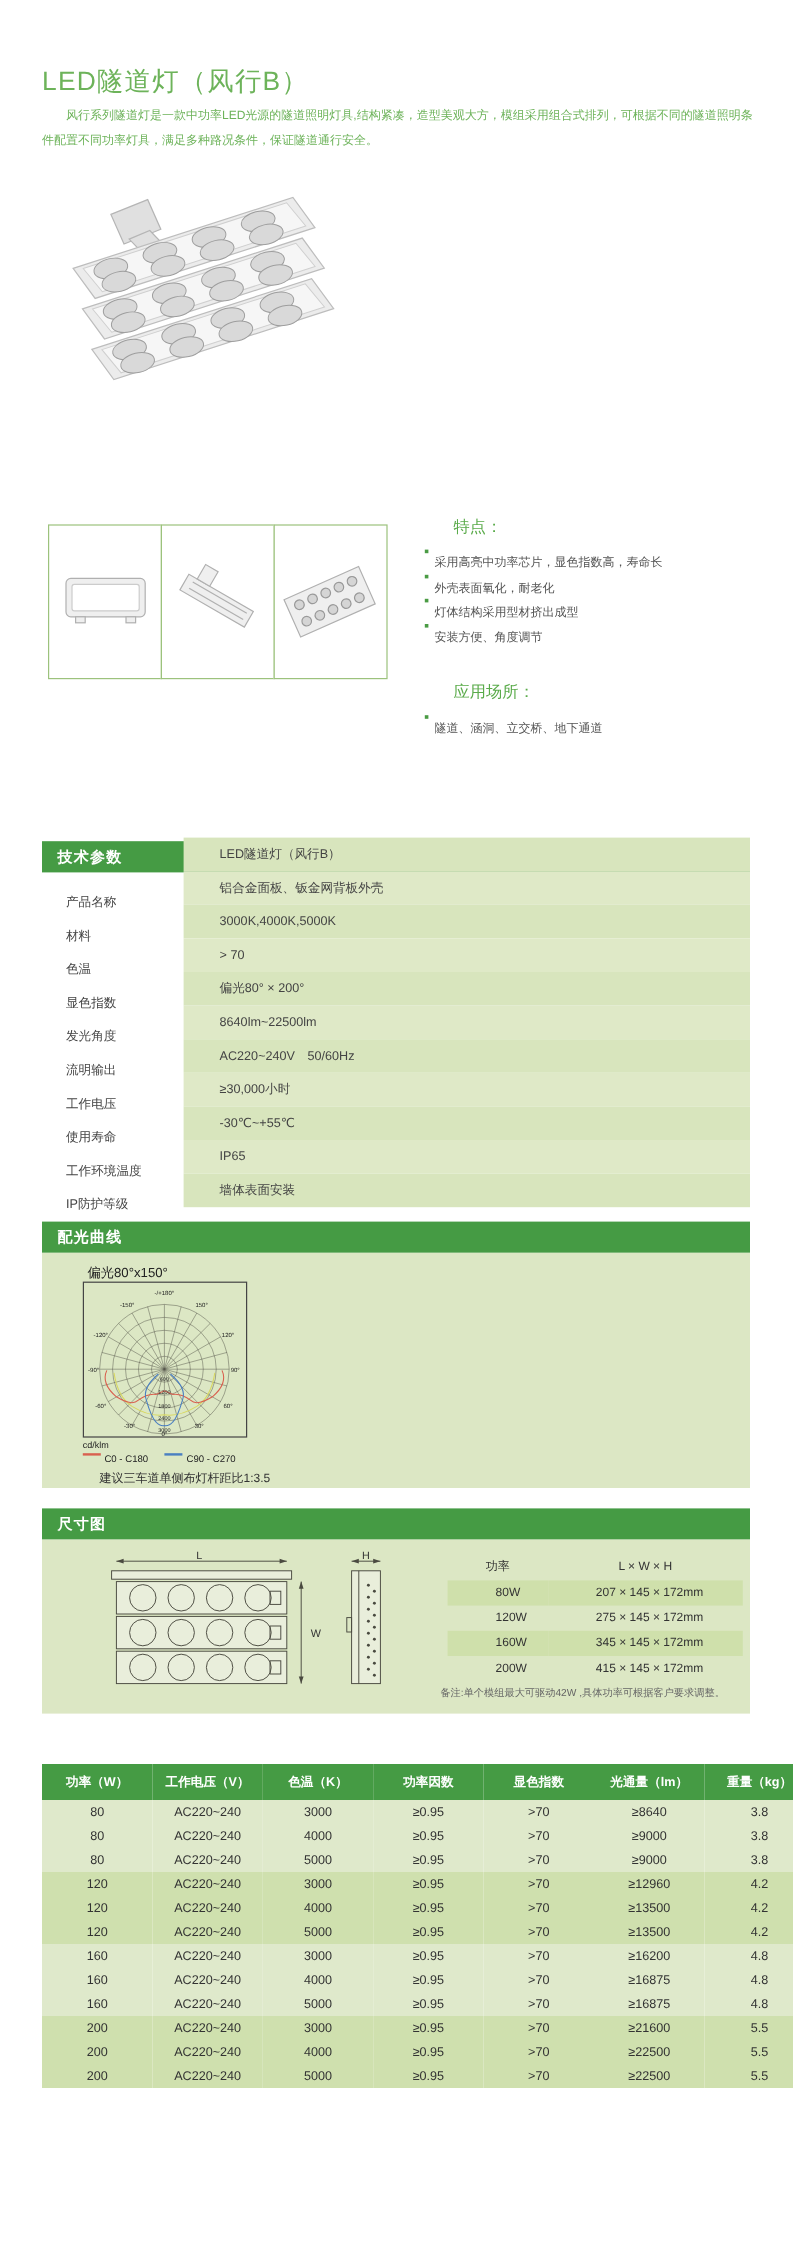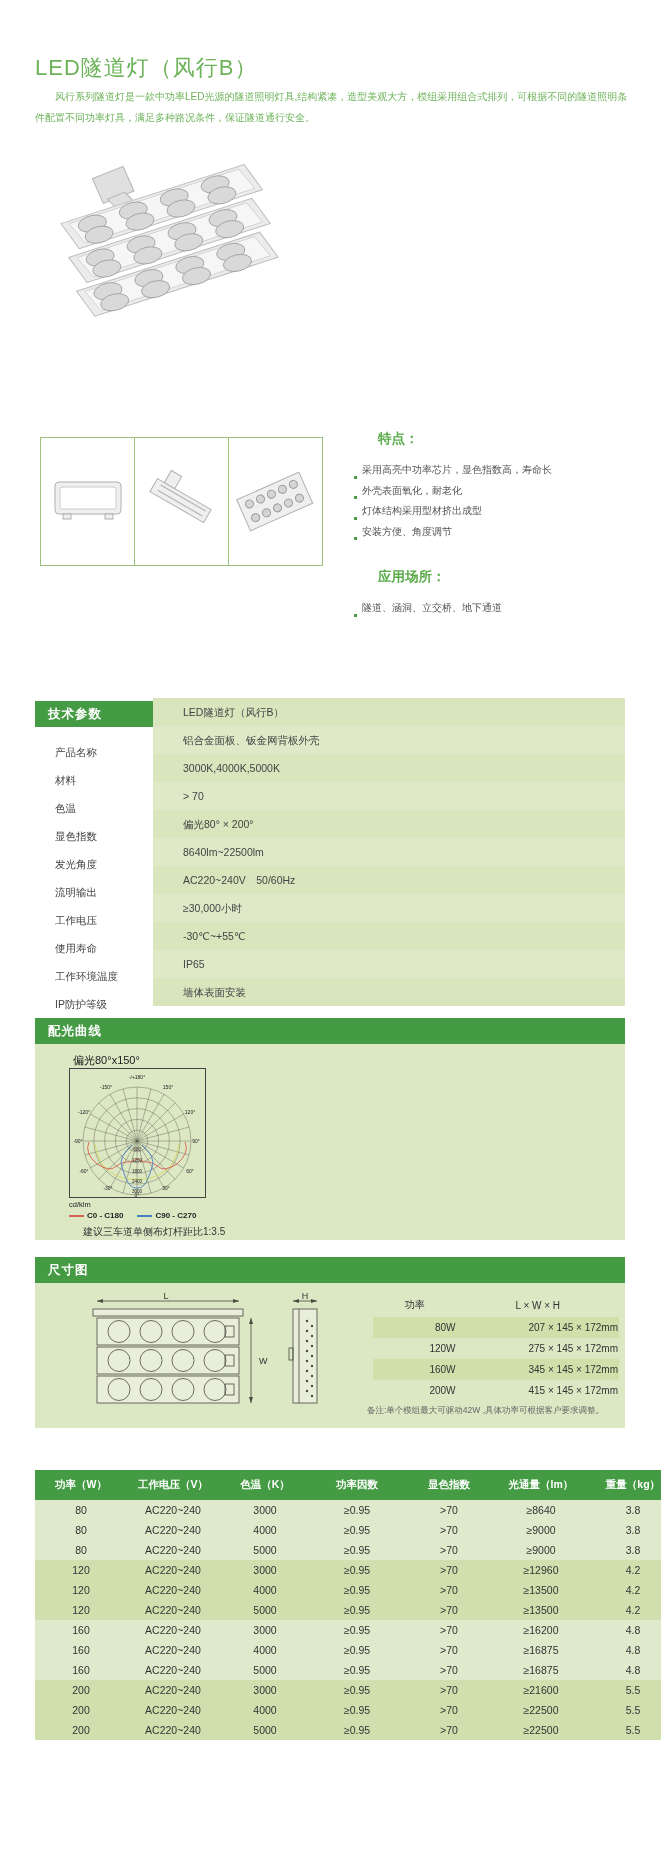--- a/index.html
+++ b/index.html
@@ -9,23 +9,23 @@
   .title{position:absolute;left:35px;top:38px;font-size:22px;font-weight:400;color:#6db35a;letter-spacing:1px;}
   .intro{position:absolute;left:35px;top:76px;width:594px;font-size:10px;line-height:21px;color:#6db35a;text-indent:2em;}
 
   .hero{position:absolute;left:45px;top:145px;width:255px;height:250px;}
 
   .thumbs{position:absolute;left:40px;top:437px;display:flex;}
   .thumb{width:93px;height:127px;border:1px solid #9cc27c;background:#fff;margin-left:-1px;display:flex;align-items:center;justify-content:center;}
   .thumb:first-child{margin-left:0;}
 
   .infocol{position:absolute;left:354px;top:430px;width:275px;}
-  .sub-heading{font-size:13.5px;font-weight:bold;color:#5aab4a;margin:0 0 12px 0;padding-left:24px;}
+  .sub-heading{font-size:13.5px;font-weight:normal;color:#5aab4a;margin:0 0 12px 0;padding-left:24px;}
   .blist{list-style:none;margin:0;padding:0;font-size:10px;color:#555;}
-  .blist li{display:flex;align-items:flex-end;line-height:20.5px;}
+  .blist li{display:flex;align-items:flex-start;line-height:20.5px;}
   .blist .dot{width:3px;height:3px;background:#4a9b44;margin-right:5px;flex:0 0 auto;position:relative;top:-2px;}
   .apps{margin-top:26px;}
 
   .section-bar{position:absolute;left:35px;width:590px;height:26px;line-height:26px;background:#459b44;color:#fff;font-size:12.5px;font-weight:bold;padding-left:13px;box-sizing:border-box;letter-spacing:1px;}
   .bar-tech{top:701px;}
   .bar-photo{top:1018px;}
   .bar-dims{top:1257px;}
 
   .tech-table{position:absolute;left:35px;top:698px;width:590px;}
   .tech-row{display:flex;height:28px;line-height:28px;font-size:10.5px;color:#444;}
@@ -41,28 +41,28 @@
   .beam-label{position:absolute;left:38px;top:9px;font-size:11px;color:#222;}
   .chart-box{position:absolute;left:34px;top:24px;width:135px;height:128px;border:1px solid #444;}
   .chart-box svg{display:block;width:135px;height:128px;}
   #polar-grid circle,#polar-grid line{fill:none;stroke:#55554a;stroke-width:0.4;}
   .polar-label{font-size:5px;fill:#222;}
   .radial-label{font-size:4.6px;fill:#222;}
   .curve{fill:none;stroke-width:0.9;}
   .unit-label{position:absolute;left:34px;top:156px;font-size:7.5px;color:#222;}
   .legend{position:absolute;left:34px;top:167px;font-size:8px;color:#222;display:flex;align-items:center;}
   .legend .sw{width:15px;height:2px;margin-right:3px;}
-  .legend .item{display:flex;align-items:center;margin-right:14px;font-weight:bold;}
+  .legend .item{display:flex;margin-right:14px;}
   .photo-note{position:absolute;left:48px;top:181px;font-size:10px;color:#333;}
 
   .dims-front{position:absolute;left:40px;top:10px;}
   .dims-side{position:absolute;left:242px;top:10px;}
   .dims-table{position:absolute;left:338px;top:10px;width:246px;border-collapse:collapse;font-size:10px;color:#333;}
   .dims-table th{font-weight:normal;height:22px;text-align:center;}
-  .dims-table td{height:19px;text-align:right;padding-left:40px;}
+  .dims-table td{height:19px;text-align:left;padding-left:40px;}
   .dims-table tr.shade{background:#cfe0ab;}
   .dims-note{position:absolute;left:332px;top:122px;width:255px;font-size:8.5px;color:#666;}
   .draw-line{stroke:#4a4a40;stroke-width:0.8;fill:none;}
   .draw-fill{fill:#e9eedb;stroke:#4a4a40;stroke-width:0.8;}
   .dim-text{font-size:9px;fill:#333;}
   .arrowhead{fill:#4a4a40;}
 
   .spec-table{position:absolute;left:35px;top:1470px;width:644px;border-collapse:collapse;font-size:10.5px;color:#333;table-layout:fixed;}
   .spec-table th{background:#459b44;color:#fff;font-weight:600;height:28px;font-size:10.5px;text-align:center;}
   .spec-table td{height:18px;text-align:center;background:#dfe9cb;}

